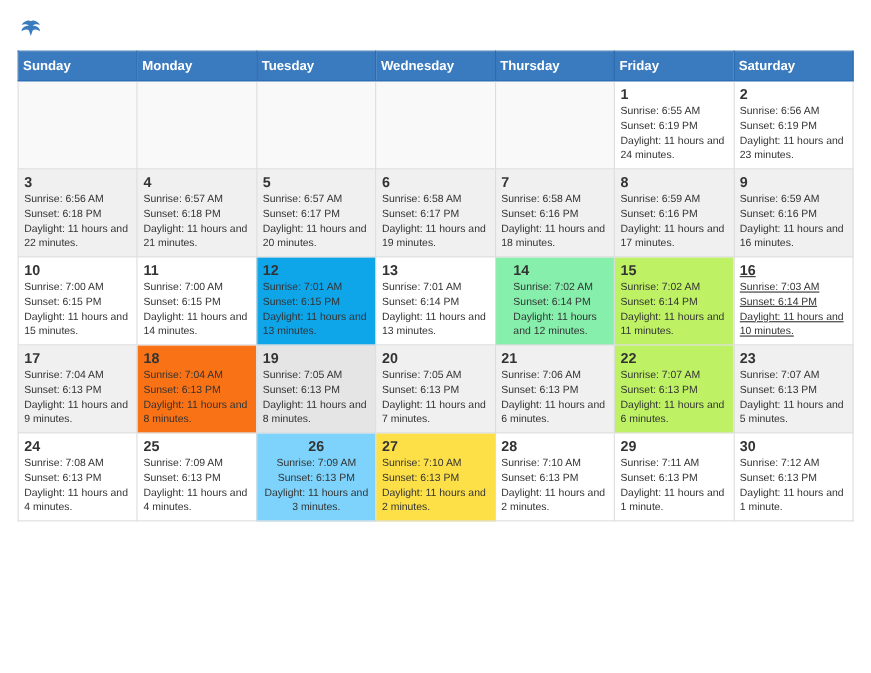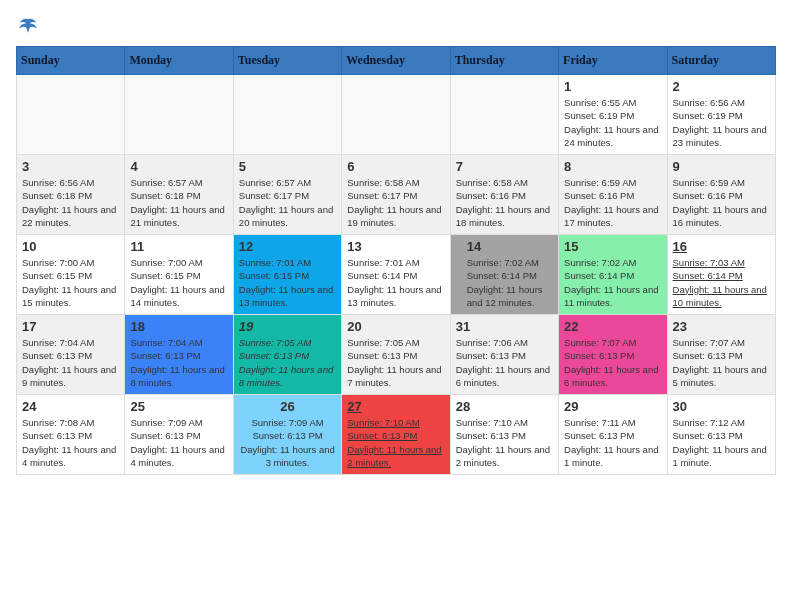--- a/index.html
+++ b/index.html
@@ -49,27 +49,26 @@
       font-size: 15px;
       color: #555;
     }
     table {
       width: 100%;
       border-collapse: collapse;
       table-layout: fixed;
     }
     th {
       background-color: #3a7abf;
-      color: #0f172a;
+      color: #ffffff;
       font-size: 12px;
       font-weight: bold;
       padding: 6px 4px;
       text-align: left;
       border: 1px solid #2a6aaf;
-      font-family: Liberation Serif, serif;
     }
     td {
       vertical-align: top;
       padding: 4px 5px;
       border: 1px solid #ddd;
       font-size: 9.5px;
       color: #333;
       background: #fff;
       height: 80px;
     }
@@ -188,55 +187,55 @@
           <div class="day-info">Sunrise: 7:00 AM<br>Sunset: 6:15 PM<br>Daylight: 11 hours and 14 minutes.</div>
         </td>
         <td style="background: #0ea5e9;">
           <span class="day-number">12</span>
           <div class="day-info">Sunrise: 7:01 AM<br>Sunset: 6:15 PM<br>Daylight: 11 hours and 13 minutes.</div>
         </td>
         <td style="background: rgb(255, 255, 255);">
           <span class="day-number">13</span>
           <div class="day-info">Sunrise: 7:01 AM<br>Sunset: 6:14 PM<br>Daylight: 11 hours and 13 minutes.</div>
         </td>
-        <td style="background: #a3a3a3; padding-left: 16px;">
+        <td style="background: #86efac; padding-left: 16px;">
           <span class="day-number">14</span>
           <div class="day-info">Sunrise: 7:02 AM<br>Sunset: 6:14 PM<br>Daylight: 11 hours and 12 minutes.</div>
         </td>
-        <td style="background: #86efac;">
+        <td style="background: #bef264;">
           <span class="day-number">15</span>
           <div class="day-info">Sunrise: 7:02 AM<br>Sunset: 6:14 PM<br>Daylight: 11 hours and 11 minutes.</div>
         </td>
         <td style="background: rgb(255, 255, 255); text-decoration: underline;">
           <span class="day-number">16</span>
           <div class="day-info">Sunrise: 7:03 AM<br>Sunset: 6:14 PM<br>Daylight: 11 hours and 10 minutes.</div>
         </td>
       </tr>
       <tr>
         <td style="background: rgb(240, 240, 240);">
           <span class="day-number">17</span>
           <div class="day-info">Sunrise: 7:04 AM<br>Sunset: 6:13 PM<br>Daylight: 11 hours and 9 minutes.</div>
         </td>
-        <td style="background: #3b82f6;">
+        <td style="background: #f97316;">
           <span class="day-number">18</span>
           <div class="day-info">Sunrise: 7:04 AM<br>Sunset: 6:13 PM<br>Daylight: 11 hours and 8 minutes.</div>
         </td>
-        <td style="background: #14b8a6; font-style: italic;">
+        <td style="background: #e5e5e5;">
           <span class="day-number">19</span>
           <div class="day-info">Sunrise: 7:05 AM<br>Sunset: 6:13 PM<br>Daylight: 11 hours and 8 minutes.</div>
         </td>
         <td style="background: rgb(240, 240, 240); margin-top: 24px;">
           <span class="day-number">20</span>
           <div class="day-info">Sunrise: 7:05 AM<br>Sunset: 6:13 PM<br>Daylight: 11 hours and 7 minutes.</div>
         </td>
         <td style="background: rgb(240, 240, 240);">
-          <span class="day-number">31</span>
+          <span class="day-number">21</span>
           <div class="day-info">Sunrise: 7:06 AM<br>Sunset: 6:13 PM<br>Daylight: 11 hours and 6 minutes.</div>
         </td>
-        <td style="background: #ec4899; margin-top: 36px;">
+        <td style="background: #bef264; margin-top: 36px;">
           <span class="day-number">22</span>
           <div class="day-info">Sunrise: 7:07 AM<br>Sunset: 6:13 PM<br>Daylight: 11 hours and 6 minutes.</div>
         </td>
         <td style="background: rgb(240, 240, 240);">
           <span class="day-number">23</span>
           <div class="day-info">Sunrise: 7:07 AM<br>Sunset: 6:13 PM<br>Daylight: 11 hours and 5 minutes.</div>
         </td>
       </tr>
       <tr>
         <td style="background: rgb(255, 255, 255);">
@@ -244,21 +243,21 @@
           <div class="day-info">Sunrise: 7:08 AM<br>Sunset: 6:13 PM<br>Daylight: 11 hours and 4 minutes.</div>
         </td>
         <td style="background: rgb(255, 255, 255);">
           <span class="day-number">25</span>
           <div class="day-info">Sunrise: 7:09 AM<br>Sunset: 6:13 PM<br>Daylight: 11 hours and 4 minutes.</div>
         </td>
         <td style="background: #7dd3fc; text-align: center;">
           <span class="day-number">26</span>
           <div class="day-info">Sunrise: 7:09 AM<br>Sunset: 6:13 PM<br>Daylight: 11 hours and 3 minutes.</div>
         </td>
-        <td style="background: #ef4444; text-decoration: underline;">
+        <td style="background: #fde047;">
           <span class="day-number">27</span>
           <div class="day-info">Sunrise: 7:10 AM<br>Sunset: 6:13 PM<br>Daylight: 11 hours and 2 minutes.</div>
         </td>
         <td style="background: rgb(255, 255, 255);">
           <span class="day-number">28</span>
           <div class="day-info">Sunrise: 7:10 AM<br>Sunset: 6:13 PM<br>Daylight: 11 hours and 2 minutes.</div>
         </td>
         <td style="background: rgb(255, 255, 255);">
           <span class="day-number">29</span>
           <div class="day-info">Sunrise: 7:11 AM<br>Sunset: 6:13 PM<br>Daylight: 11 hours and 1 minute.</div>

